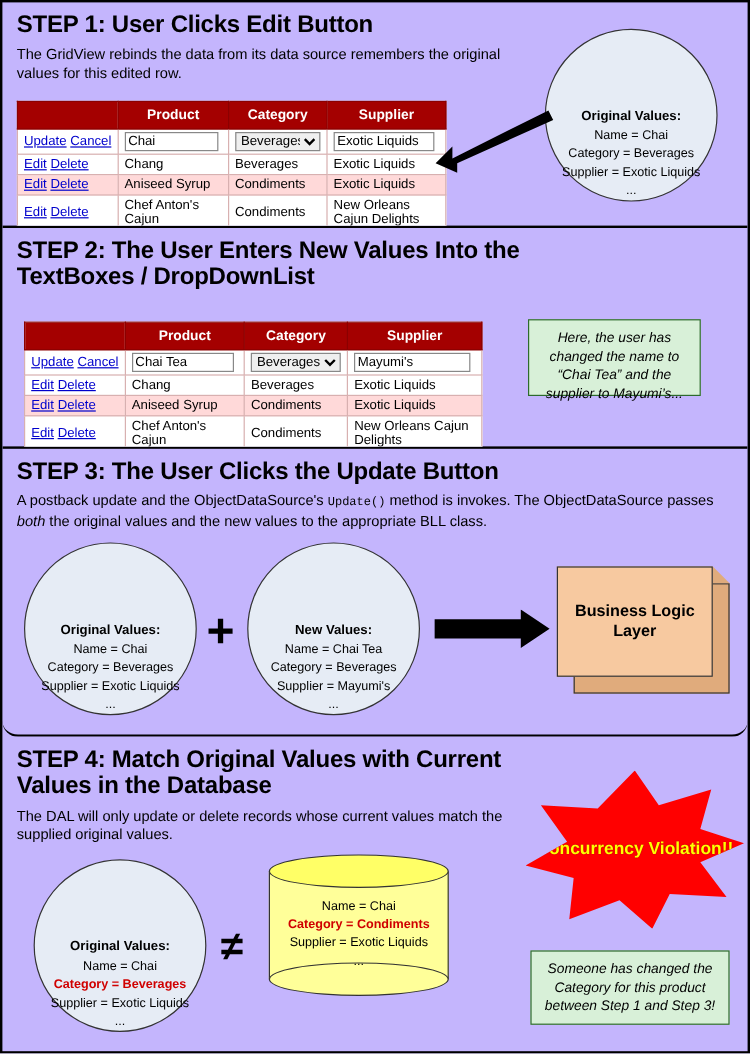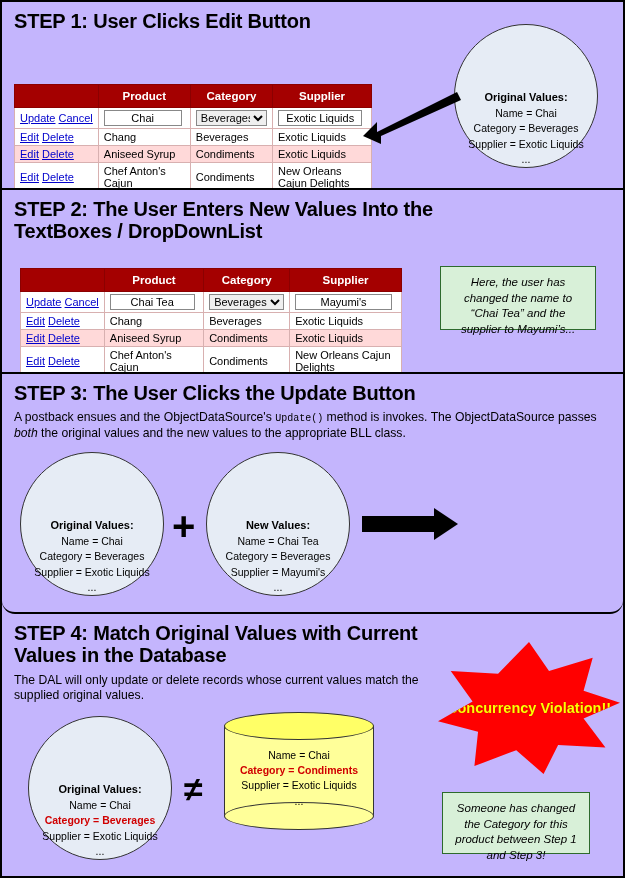--- a/index.html
+++ b/index.html
@@ -73,21 +73,20 @@
     cursor: pointer;
   }
   .gv .cmdcell { white-space: nowrap; }
   .gv input.tb {
     font-family: "Liberation Sans", sans-serif;
     font-size: 11px;
     border: 1px solid #888;
     padding: 1px 2px;
     width: 96%;
     box-sizing: border-box;
-    text-align: center;
   }
   .gv select.dd {
     font-family: "Liberation Sans", sans-serif;
     font-size: 11px;
     border: 1px solid #888;
     width: 100%;
     box-sizing: border-box;
   }
 
   
@@ -232,20 +231,21 @@
   }
   .arrow-svg { position: absolute; }
 </style>
 </head>
 <body>
 
 <div id="page">
 
   <div class="step" style="height:188px;">
     <div class="step-title">STEP 1: User Clicks Edit Button</div>
+    <div class="step-desc">The GridView rebinds the data from its data source remembers the original values for this edited row.</div>
 
     <table class="gv" style="position:absolute; left:12px; top:82px; width:358px;">
       <tbody>
           <tr>
         <th style="width:62px;"></th>
         <th style="width:104px;">Product</th>
         <th style="width:78px;">Category</th>
         <th style="width:114px;">Supplier</th>
       </tr>
       <tr>
@@ -361,26 +361,26 @@
           <span class="lnk">Edit</span>
           <span class="lnk">Delete</span>
         </td>
         <td>Chef Anton's Cajun</td>
         <td>Condiments</td>
         <td>New Orleans Cajun Delights</td>
       </tr>
     </tbody>
       </table>
 
-    <div class="note" style="position:absolute; left:438px; top:76px; width:156px; height:64px;">Here, the user has changed the name to “Chai Tea” and the supplier to Mayumi’s...</div>
+    <div class="note" style="position:absolute; left:438px; top:76px; width:144px; height:64px;">Here, the user has changed the name to “Chai Tea” and the supplier to Mayumi’s...</div>
   </div>
 
   <div class="step" style="height:240px;border-radius:13px;">
     <div class="step-title">STEP 3: The User Clicks the Update Button</div>
-    <div class="step-desc" style="max-width:600px;"><span>A postback ensues and the ObjectDataSource's </span><span class="mono">Update()</span><span> method is invokes. The ObjectDataSource passes </span><i>both</i><span> the original values and the new values to the appropriate BLL class.</span></div>
+    <div class="step-desc" style="max-width:600px;"><span>A postback update and the ObjectDataSource's </span><span class="mono">Update()</span><span> method is invokes. The ObjectDataSource passes </span><i>both</i><span> the original values and the new values to the appropriate BLL class.</span></div>
 
     <div class="circle" style="position:absolute; left:18px; top:78px; width:144px; height:144px;">
       <div class="circle-inner">
         <b>Original Values:</b><br>
         <span>Name = Chai</span><br>
         <span>Category = Beverages</span><br>
         <span>Supplier = Exotic Liquids</span><br>
         <span>...</span>
       </div>
     </div>
@@ -394,20 +394,27 @@
         <span>Category = Beverages</span><br>
         <span>Supplier = Mayumi's</span><br>
         <span>...</span>
       </div>
     </div>
 
     <svg class="arrow-svg" style="left:360px; top:134px;" width="98" height="34">
       <polygon points="0,8 72,8 72,0 96,16 72,32 72,24 0,24" fill="#000"></polygon>
     </svg>
 
+    <div class="bll-wrap" style="left:462px; top:98px;">
+      <div class="bll-shadow"></div>
+      <div class="bll-side"></div>
+      <div class="bll">
+        <span>Business Logic Layer</span>
+      </div>
+    </div>
   </div>
 
   <div class="step" style="height:262px; border-bottom:none;">
     <div class="step-title" style="max-width:430px;">STEP 4: Match Original Values with Current Values in the Database</div>
     <div class="step-desc" style="max-width:424px;">The DAL will only update or delete records whose current values match the supplied original values.</div>
 
     <div class="circle" style="position:absolute; left:26px; top:102px; width:144px; height:144px;">
       <div class="circle-inner">
         <b>Original Values:</b><br>
         <span>Name = Chai</span><br>
@@ -428,16 +435,16 @@
         <span class="red-b">Category = Condiments</span><br>
         <span>Supplier = Exotic Liquids</span><br>
         <span>...</span>
       </div>
     </div>
 
     <div class="star" style="left:436px; top:28px;">
       <span>Concurrency Violation!!</span>
     </div>
 
-    <div class="note" style="position:absolute; left:440px; top:178px; width:148px; height:62px;">Someone has changed the Category for this product between Step 1 and Step 3!</div>
+    <div class="note" style="position:absolute; left:440px; top:178px; width:166px; height:62px;">Someone has changed the Category for this product between Step 1 and Step 3!</div>
   </div>
 
 </div>
 
 </body></html>

